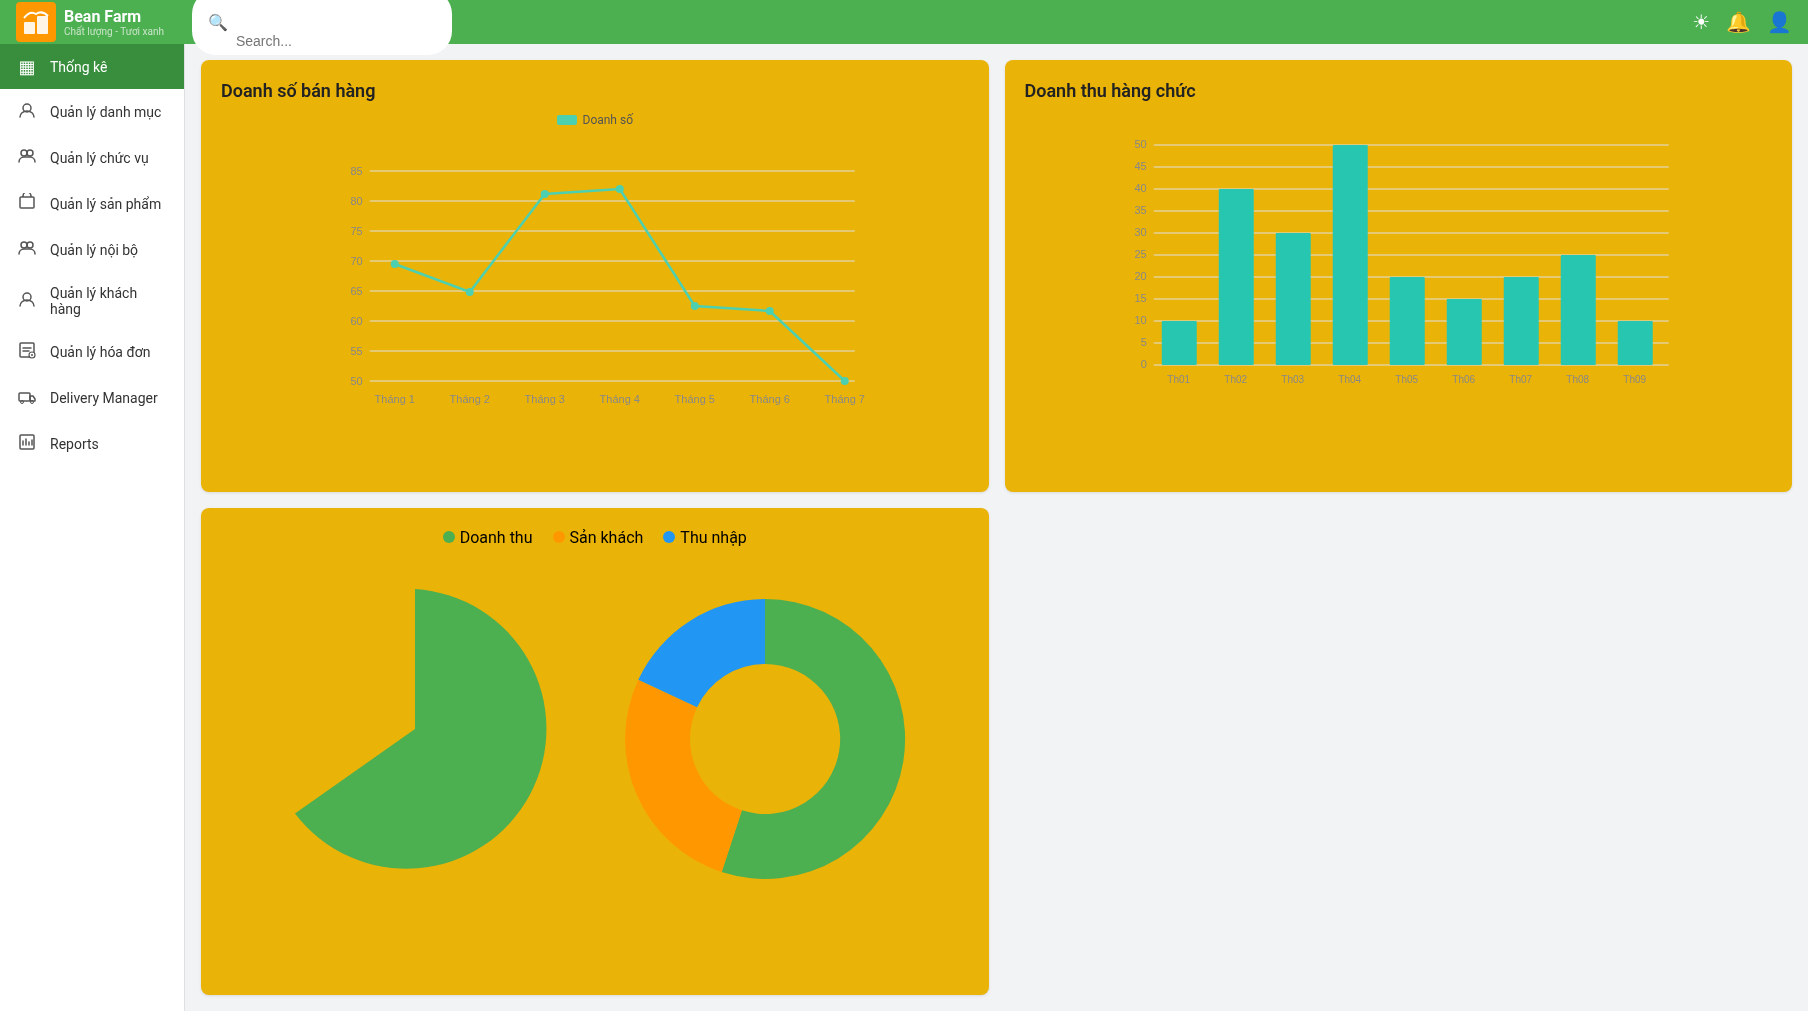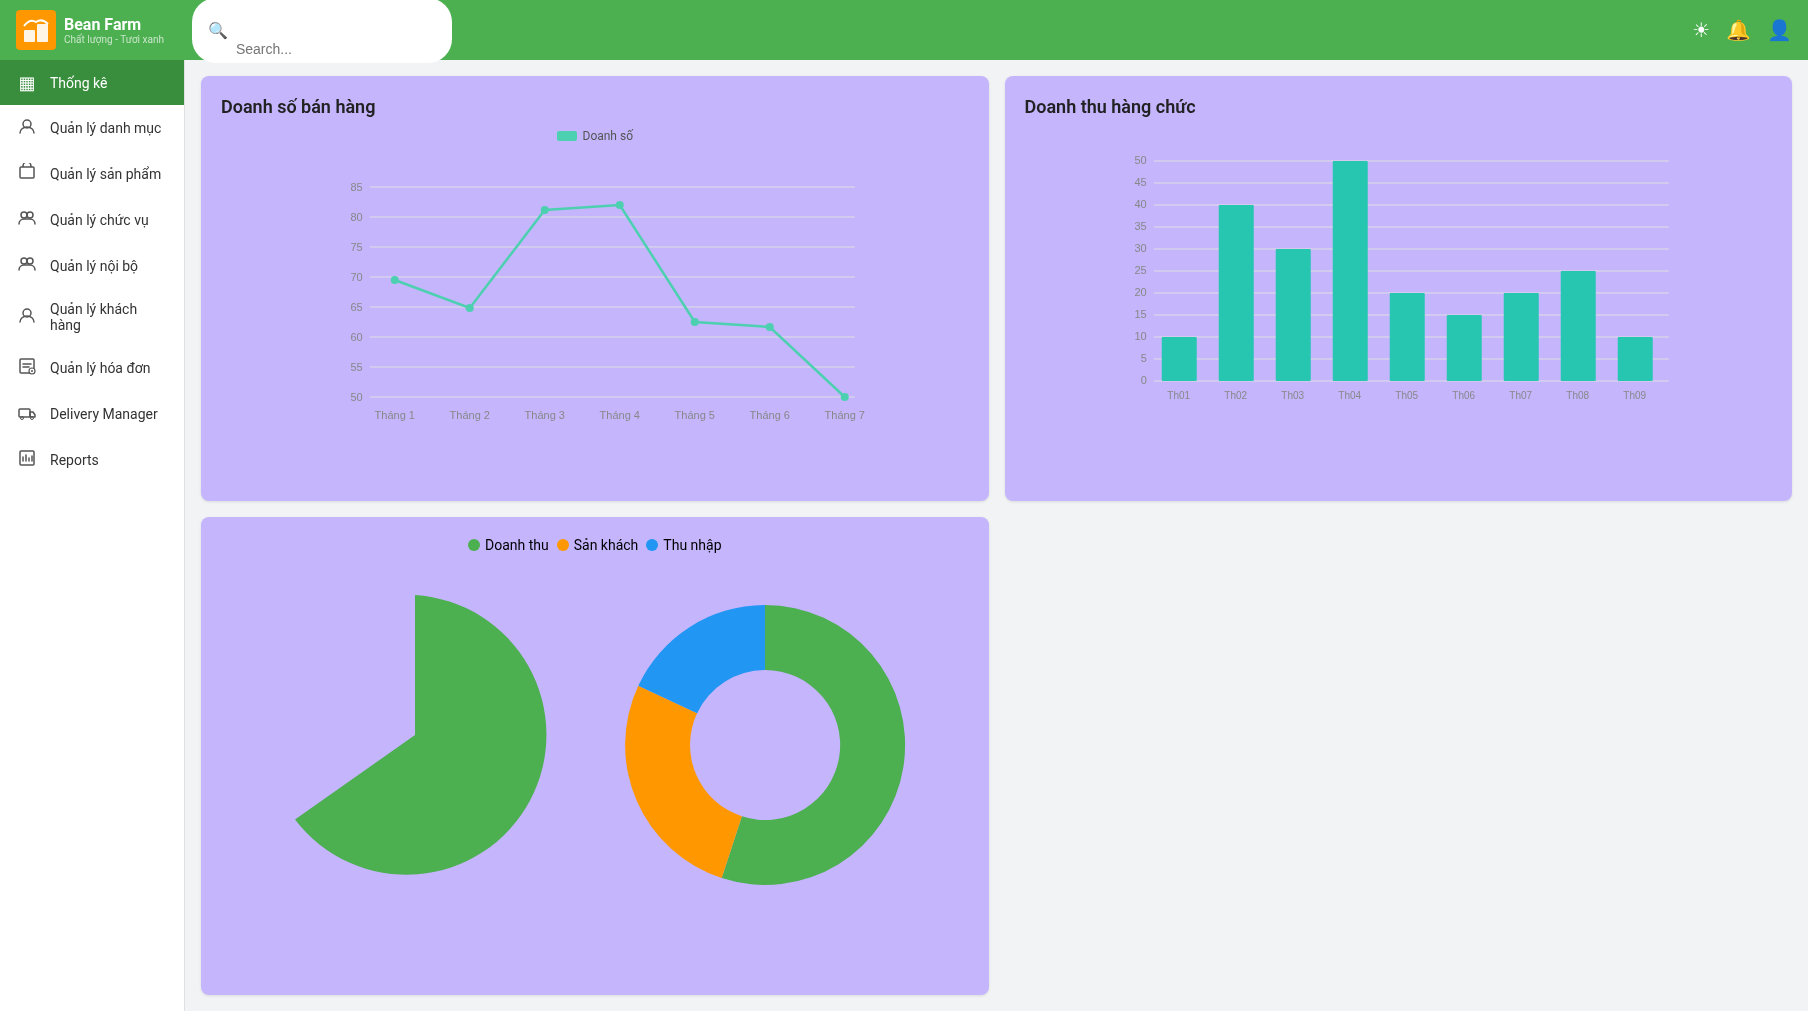--- a/index.html
+++ b/index.html
@@ -1,21 +1,21 @@
 <!DOCTYPE html>
 <html><head>
   <meta charset="utf-8">
   <style>
     * { box-sizing: border-box; margin: 0; padding: 0; }
     body { font-family: 'Roboto', Arial, sans-serif; background: #f1f3f4; display: flex; flex-direction: column; height: 100vh; overflow: hidden; }
 
     
     .header {
       background: #4caf50;
-      height: 60px;
+      height: 44px;
       display: flex;
       align-items: center;
       padding: 0 16px;
       flex-shrink: 0;
       z-index: 10;
     }
     .logo-area {
       display: flex;
       align-items: center;
       gap: 8px;
@@ -93,21 +93,21 @@
     .main-content {
       flex: 1;
       overflow-y: auto;
       padding: 16px;
       display: grid;
       grid-template-columns: 1fr 1fr;
       grid-template-rows: auto auto;
       gap: 16px;
     }
     .chart-card {
-      background: #c4b5fd;
+      background: #eab308;
       border-radius: 8px;
       padding: 20px;
       box-shadow: 0 1px 3px rgba(0,0,0,0.1);
     }
     .chart-title {
       font-size: 18px;
       font-weight: 600;
       color: #222;
       margin-bottom: 12px;
     }
@@ -125,24 +125,24 @@
       height: 10px;
       border-radius: 2px;
     }
 
     
     svg text { font-family: Arial, sans-serif; }
 
     
     .donut-legend {
       display: flex;
-      gap: 8px;
+      gap: 20px;
       justify-content: center;
       margin-bottom: 12px;
-      font-size: 14px;
+      font-size: 16px;
     }
     .donut-legend-item {
       display: flex;
       align-items: center;
       gap: 5px;
     }
     .donut-legend-dot {
       width: 12px;
       height: 12px;
       border-radius: 50%;
@@ -190,35 +190,35 @@
         <svg width="18" height="18" viewBox="0 0 18 18" fill="none">
             <circle cx="9" cy="7" r="4" stroke="#555" stroke-width="1.5"></circle>
             <path d="M2 16c0-3.3 3.1-6 7-6s7 2.7 7 6" stroke="#555" stroke-width="1.5" stroke-linecap="round"></path>
           </svg>
       </span>
       <span>Quản lý danh mục</span>
     </div>
     <div class="sidebar-item">
       <span class="sidebar-item-icon">
         <svg width="18" height="18" viewBox="0 0 18 18" fill="none">
-            <rect x="2" y="4" width="14" height="11" rx="1" stroke="#555" stroke-width="1.5"></rect>
-            <path d="M5 4V3a4 4 0 018 0v1" stroke="#555" stroke-width="1.5"></path>
-          </svg>
-      </span>
-      <span>Quản lý sản phẩm</span>
-    </div>
-    <div class="sidebar-item">
-      <span class="sidebar-item-icon">
-        <svg width="18" height="18" viewBox="0 0 18 18" fill="none">
             <circle cx="6" cy="6" r="3" stroke="#555" stroke-width="1.5"></circle>
             <circle cx="12" cy="6" r="3" stroke="#555" stroke-width="1.5"></circle>
             <path d="M1 15c0-2.8 2.2-5 5-5h6c2.8 0 5 2.2 5 5" stroke="#555" stroke-width="1.5" stroke-linecap="round"></path>
           </svg>
       </span>
       <span>Quản lý chức vụ</span>
+    </div>
+    <div class="sidebar-item">
+      <span class="sidebar-item-icon">
+        <svg width="18" height="18" viewBox="0 0 18 18" fill="none">
+            <rect x="2" y="4" width="14" height="11" rx="1" stroke="#555" stroke-width="1.5"></rect>
+            <path d="M5 4V3a4 4 0 018 0v1" stroke="#555" stroke-width="1.5"></path>
+          </svg>
+      </span>
+      <span>Quản lý sản phẩm</span>
     </div>
     <div class="sidebar-item">
       <span class="sidebar-item-icon">
         <svg width="18" height="18" viewBox="0 0 18 18" fill="none">
             <circle cx="6" cy="6" r="3" stroke="#555" stroke-width="1.5"></circle>
             <circle cx="12" cy="6" r="3" stroke="#555" stroke-width="1.5"></circle>
             <path d="M1 15c0-2.8 2.2-5 5-5h6c2.8 0 5 2.2 5 5" stroke="#555" stroke-width="1.5" stroke-linecap="round"></path>
           </svg>
       </span>
       <span>Quản lý nội bộ</span>

